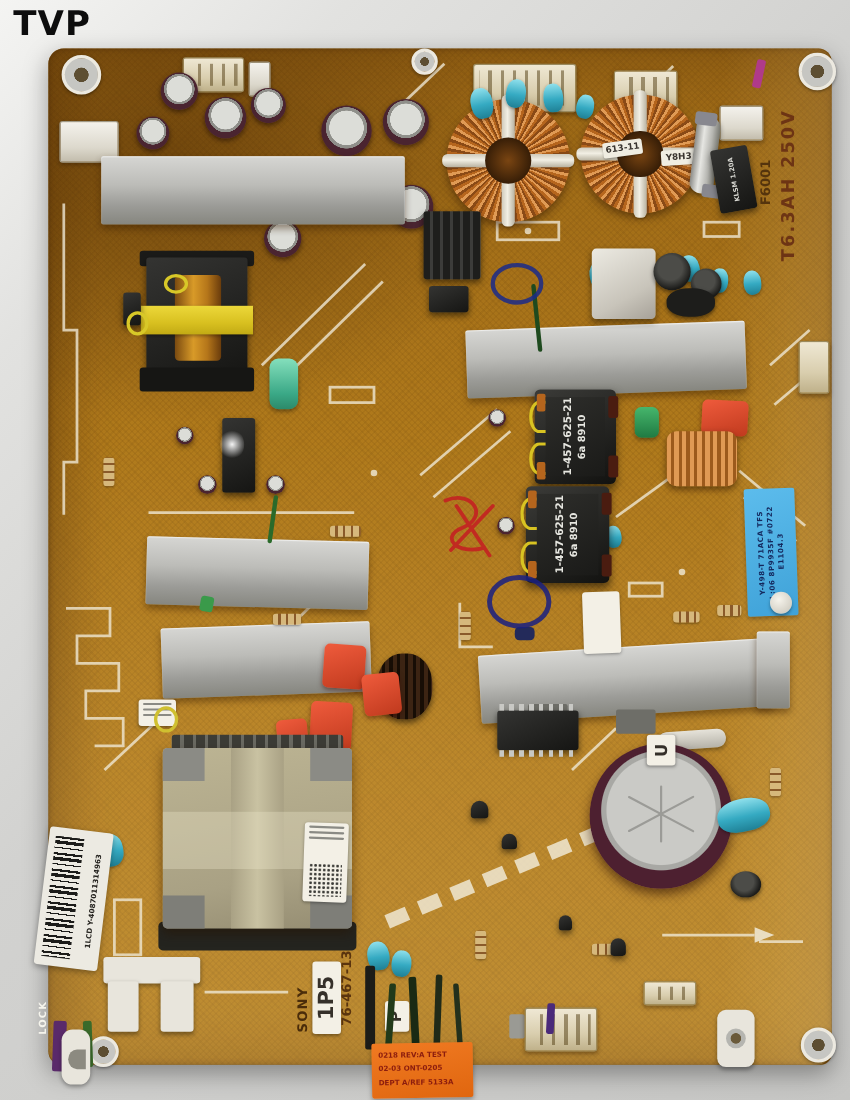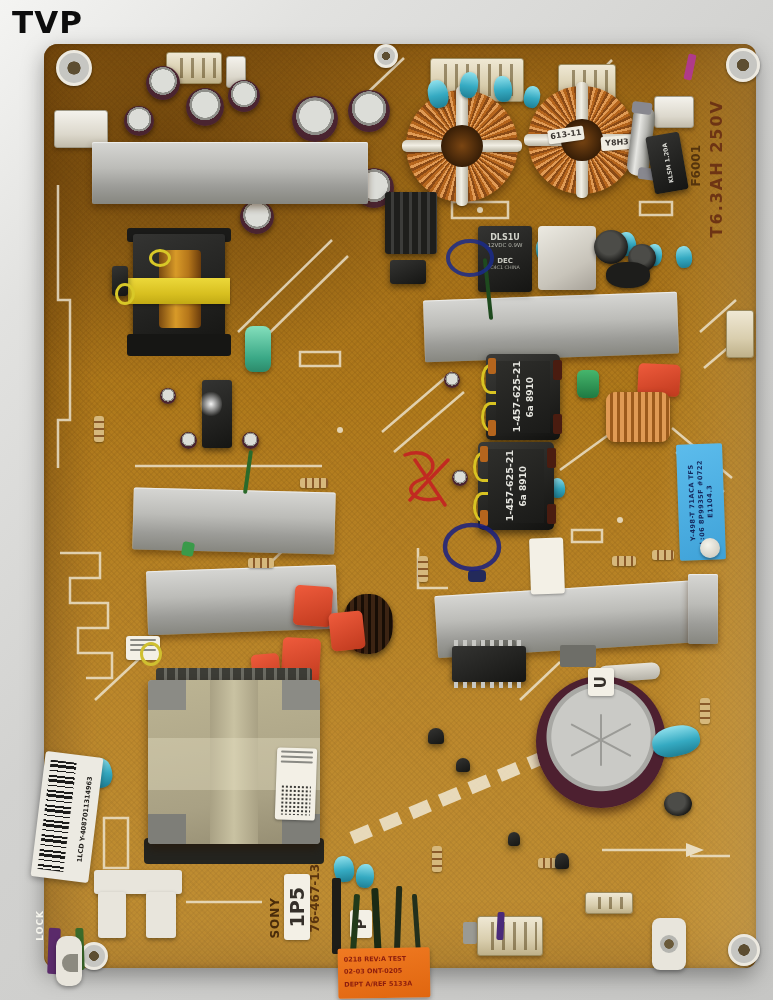--- a/index.html
+++ b/index.html
@@ -219,26 +219,20 @@
   <div class="abs tcap" style="left:676px;top:246px;width:16px;height:22px;transform:rotate(-6deg);"></div>
   <div class="abs tcap" style="left:524px;top:470px;width:16px;height:22px;transform:rotate(8deg);"></div>
   <div class="abs tcap" style="left:550px;top:478px;width:15px;height:20px;transform:rotate(-7deg);"></div>
   <div class="abs tcap" style="left:86px;top:758px;width:26px;height:30px;transform:rotate(-10deg);"></div>
   <div class="abs tcap" style="left:162px;top:742px;width:22px;height:28px;transform:rotate(6deg);"></div>
   <div class="abs tcap" style="left:334px;top:856px;width:20px;height:26px;transform:rotate(-8deg);"></div>
   <div class="abs tcap" style="left:356px;top:864px;width:18px;height:24px;transform:rotate(5deg);"></div>
 
   <div class="abs fin" style="left:385px;top:192px;width:52px;height:62px;"></div>
   <div class="abs blk" style="left:390px;top:260px;width:36px;height:24px;"></div>
-  <div class="abs blk" style="left:478px;top:226px;width:54px;height:66px;text-align:center;padding-top:7px;box-sizing:border-box;">
-    <div style="font-size:8px;font-weight:bold;color:#d2d3ca;">DLS1U</div>
-    <div style="font-size:5.5px;color:#b8b9b0;">12VDC 0.9W</div>
-    <div style="font-size:7px;font-weight:bold;color:#c8c9c0;margin-top:9px;">DEC</div>
-    <div style="font-size:4.8px;color:#a8a9a0;">C4C1 CHINA</div>
-  </div>
   <div class="abs" style="left:538px;top:226px;width:58px;height:64px;border-radius:4px;
        background:linear-gradient(150deg,#eceae2,#c8c4ba 65%,#a6a198);box-shadow:0 3px 6px rgba(0,0,0,.4);"></div>
   <div class="abs darkcap" style="left:594px;top:230px;width:34px;height:34px;"></div>
   <div class="abs darkcap" style="left:628px;top:244px;width:28px;height:28px;"></div>
   <div class="abs" style="left:606px;top:262px;width:44px;height:26px;background:#1d1d1b;border-radius:45%;box-shadow:0 2px 4px rgba(0,0,0,.5);"></div>
 
   <div class="abs blk" style="left:202px;top:380px;width:30px;height:68px;"></div>
   <div class="abs glare" style="left:200px;top:390px;width:22px;height:28px;border-radius:50%;"></div>
   <div class="abs streak" style="left:246px;top:450px;width:4px;height:44px;background:#2a6a2a;transform:rotate(8deg);"></div>
   <div class="abs streak" style="left:486px;top:258px;width:4px;height:62px;background:#1e4a1e;transform:rotate(-6deg);"></div>

